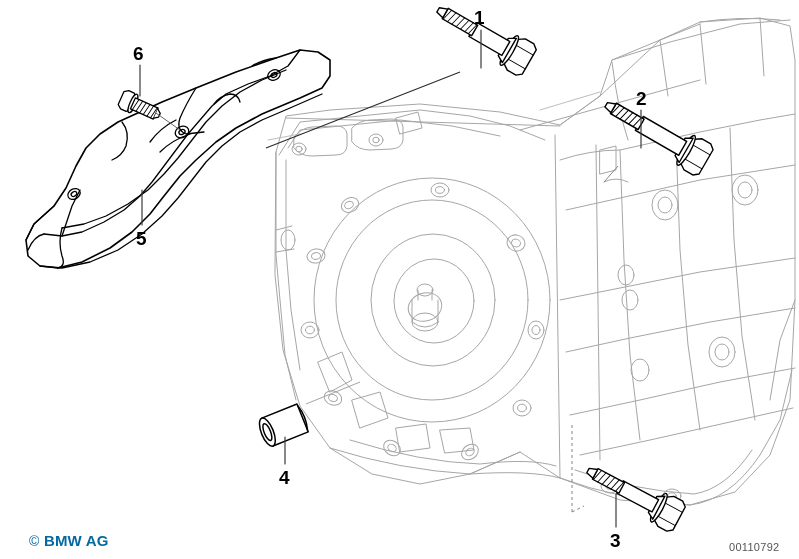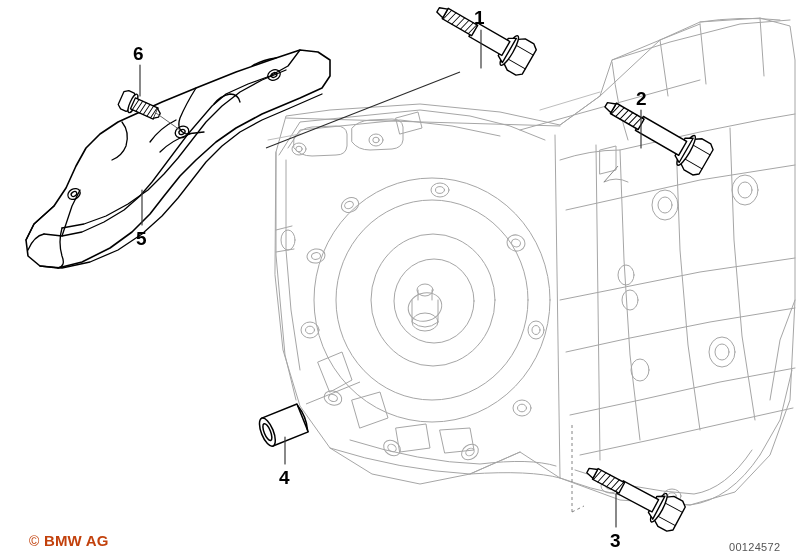--- a/index.html
+++ b/index.html
@@ -31,21 +31,21 @@
     line-height: 1;
     user-select: none;
   }
   #copyright {
     position: absolute;
     left: 29px;
     top: 532px;
     font-family: "Liberation Sans", sans-serif;
     font-size: 15px;
     font-weight: bold;
-    color: #c2410c;
+    color: #0369a1;
     letter-spacing: 0.2px;
     white-space: nowrap;
   }
   #copyright .mark {
     font-size: 14px;
     font-weight: normal;
   }
   #diagram-id {
     position: absolute;
     left: 729px;
@@ -344,15 +344,15 @@
   <div class="callout" style="left:636px; top:89px;">2</div>
   <div class="callout" style="left:610px; top:531px;">3</div>
   <div class="callout" style="left:279px; top:468px;">4</div>
   <div class="callout" style="left:136px; top:229px;">5</div>
   <div class="callout" style="left:133px; top:44px;">6</div>
 
   <div id="copyright">
     <span class="mark">©</span><span> BMW AG</span>
   </div>
 
-  <div id="diagram-id">00124572</div>
+  <div id="diagram-id">00110792</div>
 
 </div>
 
 </body></html>

